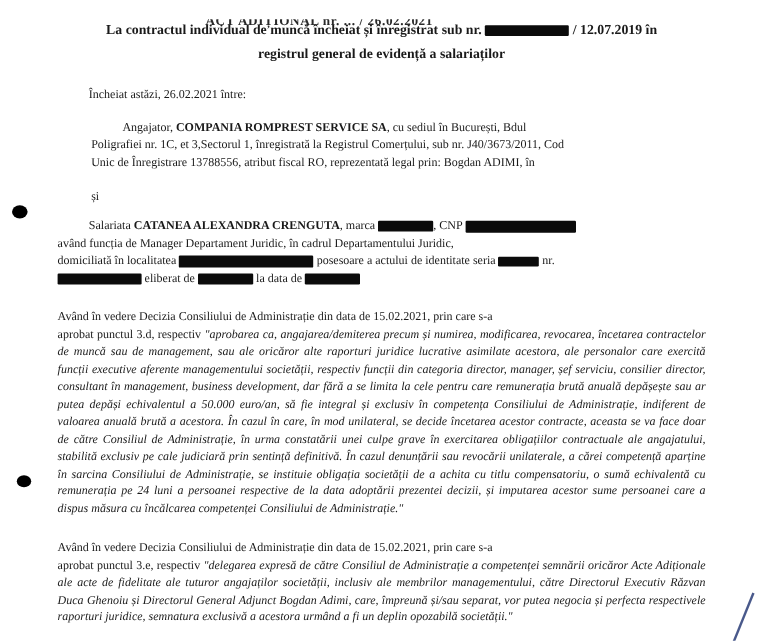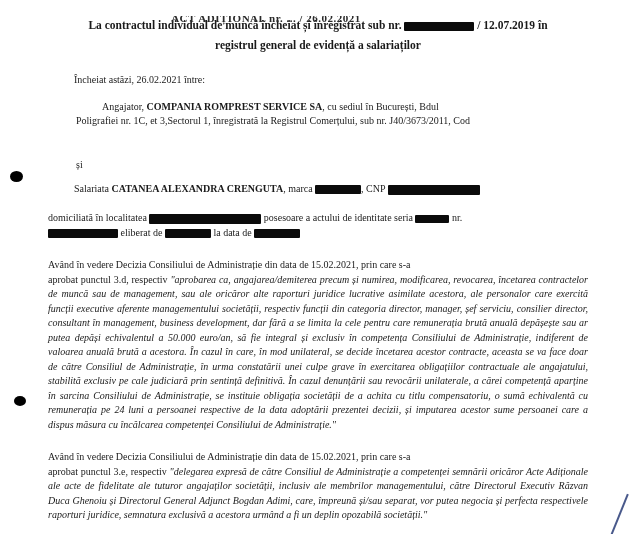--- a/index.html
+++ b/index.html
@@ -122,31 +122,31 @@
     </div>
     <div>registrul general de evidență a salariaților</div>
   </div>
 
   <p class="para indent sp-18">Încheiat astăzi, 26.02.2021 între:</p>
 
   <p class="para indent sp-12">
     <span>Angajator,</span>
     <span class="bold">COMPANIA ROMPREST SERVICE SA</span><span>, cu sediul în București, Bdul</span><br>
     <span>Poligrafiei nr. 1C, et 3,Sectorul 1, înregistrată la Registrul Comerțului, sub nr. J40/3673/2011, Cod</span><br>
-    <br>
+    <span>Unic de Înregistrare 13788556, atribut fiscal RO, reprezentată legal prin: Bogdan ADIMI, în</span><br>
     <br>
     <span>și</span>
   </p>
 
   <p class="para indent sp-10">
     <span>Salariata</span>
     <span class="bold">CATANEA ALEXANDRA CRENGUTA</span><span>, marca</span>
     <span class="redact r-md"></span><span>, CNP</span>
     <span class="redact r-xl"></span><br>
-    <br>
+    <span>având funcția de Manager Departament Juridic, în cadrul Departamentului Juridic,</span><br>
     <span>domiciliată în localitatea</span>
     <span class="redact r-xxl"></span>
     <span>posesoare a actului de identitate seria</span>
     <span class="redact r-sm"></span>
     <span>nr.</span><br>
     <span class="redact r-lg"></span>
     <span>eliberat de</span>
     <span class="redact r-md"></span>
     <span>la data de</span>
     <span class="redact r-md"></span>

